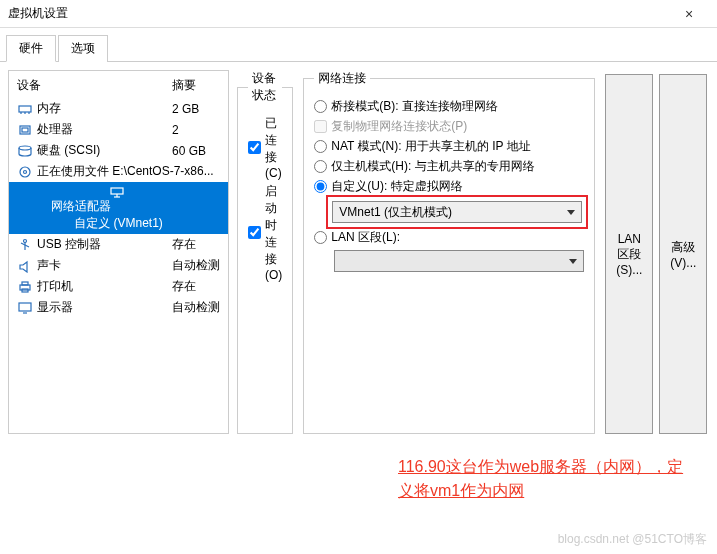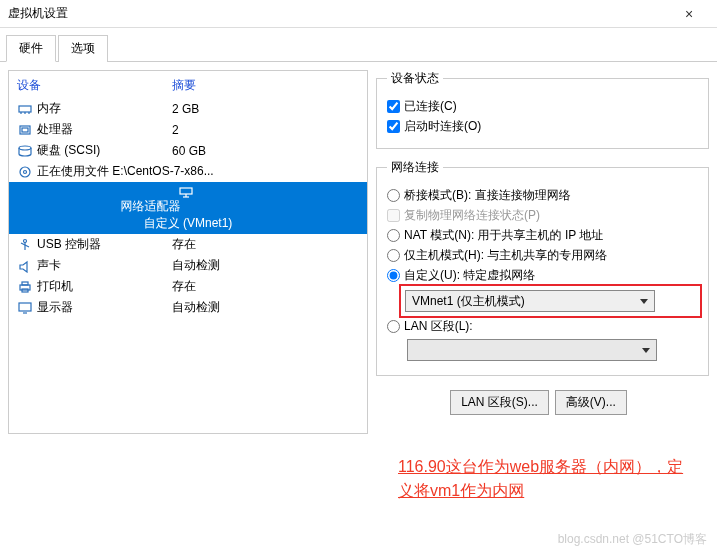--- a/index.html
+++ b/index.html
@@ -5,28 +5,28 @@
 * { box-sizing: border-box; margin: 0; padding: 0; font-family: "Microsoft YaHei", "Segoe UI", sans-serif; font-size: 12px; }
 body { background: #fff; width: 717px; height: 554px; position: relative; overflow: hidden; }
 .titlebar { height: 28px; display: flex; align-items: center; padding: 0 8px; border-bottom: 1px solid #ddd; }
 .titlebar-title { flex: 1; }
 .close-x { width: 40px; text-align: center; font-size: 14px; color: #333; cursor: pointer; }
 .tabs { display: flex; padding-left: 6px; margin-top: 6px; border-bottom: 1px solid #ccc; }
 .tab { padding: 4px 12px; border: 1px solid #ccc; border-bottom: none; background: #fff; margin-right: 2px; cursor: pointer; position: relative; top: 1px; }
 .tab.active { background: #fff; border-bottom: 1px solid #fff; }
 .content { display: flex; padding: 8px; gap: 8px; height: 380px; }
 .left-panel { width: 360px; border: 1px solid #ccc; padding: 4px 0; }
-.dev-header { display: flex; padding: 2px 8px 4px 8px; font-weight: normal; color: #1d4ed8; }
+.dev-header { display: flex; padding: 2px 8px 4px 8px; font-weight: normal; color: #000000; }
 .dev-header .col-name { width: 155px; }
 .dev-row { display: flex; padding: 2px 8px; align-items: center; cursor: pointer; }
 .dev-row.selected { background: #0078d7; color: #fff; flex-direction: column; }
 .dev-row .icon { width: 16px; height: 14px; margin-right: 4px; flex-shrink: 0; }
 .dev-row .dname { width: 135px; white-space: nowrap; overflow: hidden; }
 .dev-row .dsum { flex: 1; white-space: nowrap; overflow: hidden; }
-.right-panel { flex: 1; display: flex; flex-direction: column; gap: 10px; }
+.right-panel { flex: 1; display: flex; flex-direction: row; gap: 10px; }
 fieldset { border: 1px solid #ccc; padding: 8px 10px 10px 10px; }
 legend { padding: 0 4px; }
 .chk, .rad { display: flex; align-items: center; margin: 3px 0; gap: 4px; }
 .sub-chk { color: #999; }
 .combo-wrap { margin: 4px 0 4px 20px; }
 .combo { width: 250px; height: 22px; border: 1px solid #888; background: #efefef; padding: 0 20px 0 6px; display: flex; align-items: center; position: relative; cursor: pointer; }
 .combo::after { content: ""; position: absolute; right: 6px; top: 8px; border-left: 4px solid transparent; border-right: 4px solid transparent; border-top: 5px solid #333; }
 .combo-highlight { outline: 2px solid #e8252c; outline-offset: 2px; padding: 2px; margin: 4px 0 4px 16px; }
 .btn-row { display: flex; justify-content: center; gap: 6px; padding: 4px 8px 0 0; }
 .btn { border: 1px solid #999; background: #efefef; padding: 3px 10px; cursor: pointer; }

